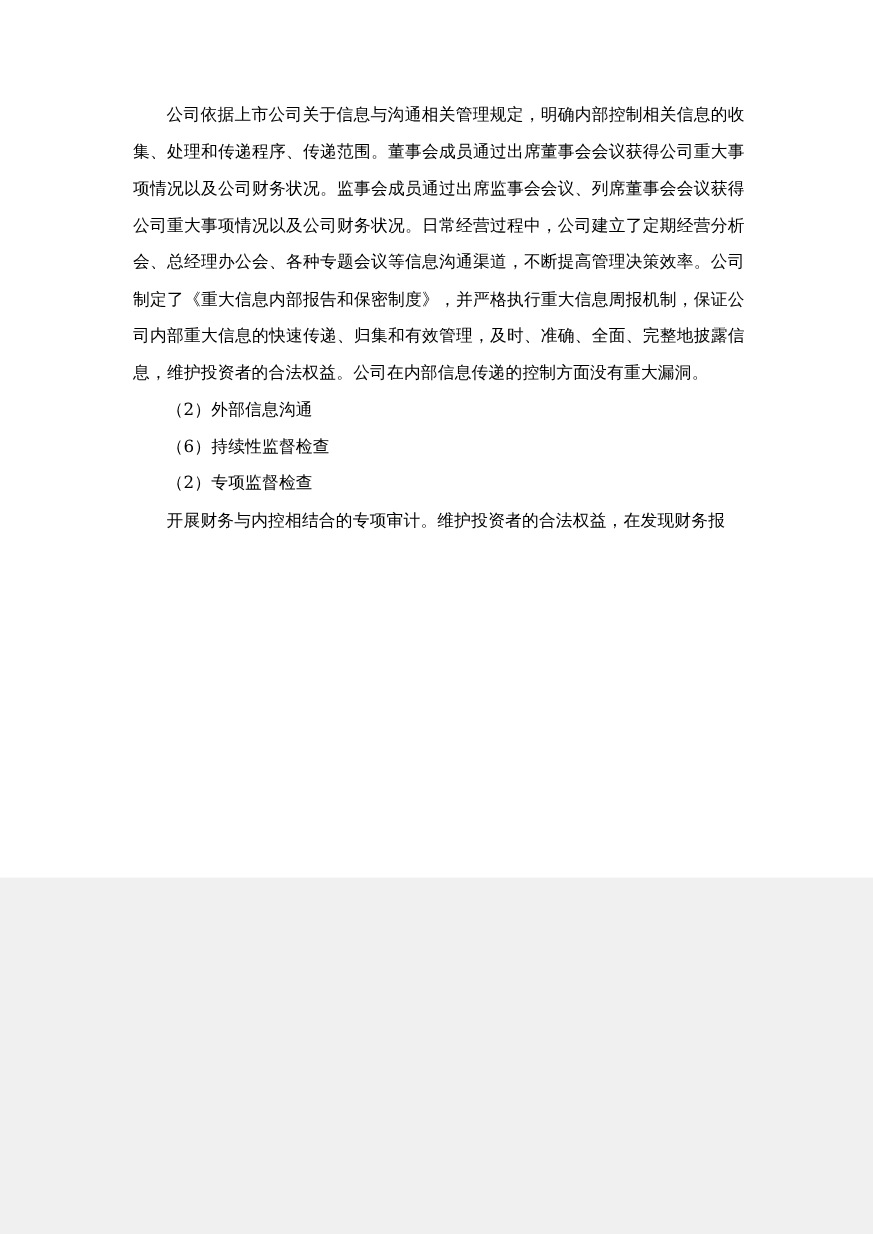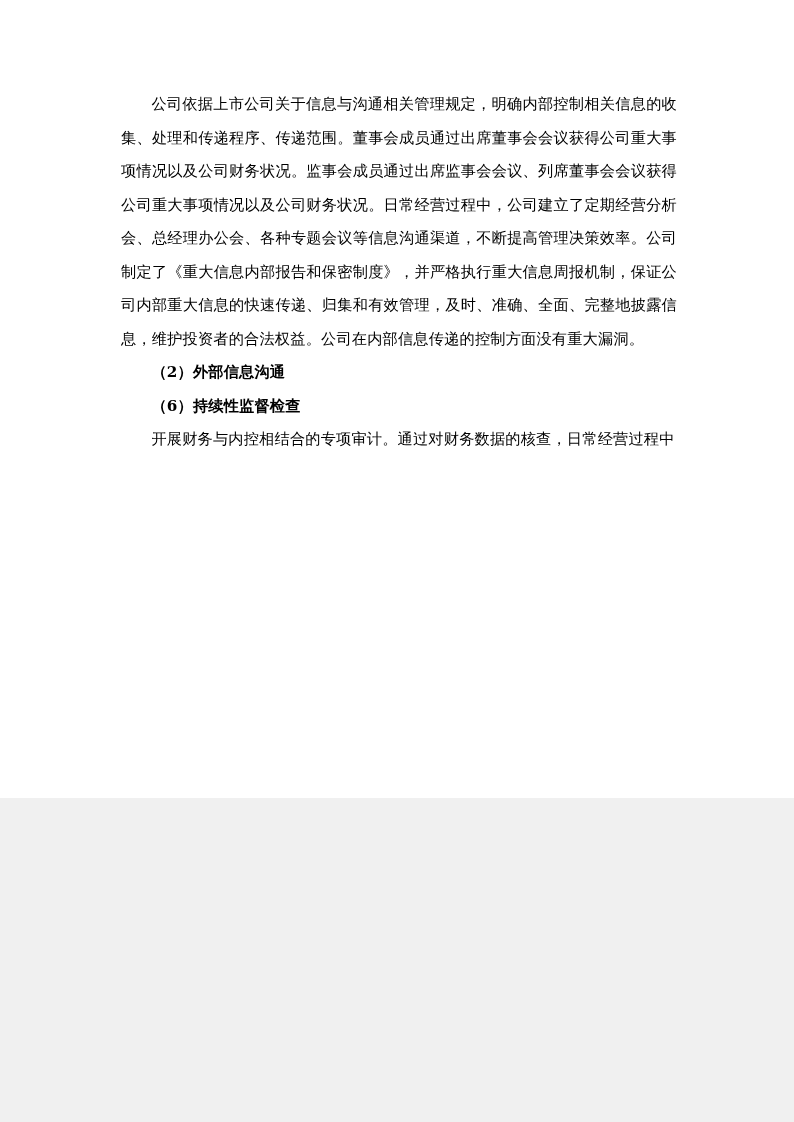--- a/index.html
+++ b/index.html
@@ -27,36 +27,37 @@
     font-size: 15.2px;
     line-height: 33.5px;
     color: #000000;
     text-align: justify;
     text-justify: inter-ideograph;
     text-indent: 2em;
     margin: 0;
     letter-spacing: 0.2px;
   }
   .para.heading {
-    font-weight: bold;
+    font-weight: normal;
   }
 </style>
 </head>
 <body>
 
 <div class="page">
   <div class="content">
 
     <p class="para">公司依据上市公司关于信息与沟通相关管理规定，明确内部控制相关信息的收集、处理和传递程序、传递范围。董事会成员通过出席董事会会议获得公司重大事项情况以及公司财务状况。监事会成员通过出席监事会会议、列席董事会会议获得公司重大事项情况以及公司财务状况。日常经营过程中，公司建立了定期经营分析会、总经理办公会、各种专题会议等信息沟通渠道，不断提高管理决策效率。公司制定了《重大信息内部报告和保密制度》，并严格执行重大信息周报机制，保证公司内部重大信息的快速传递、归集和有效管理，及时、准确、全面、完整地披露信息，维护投资者的合法权益。公司在内部信息传递的控制方面没有重大漏洞。</p>
 
     <p class="para heading">（2）外部信息沟通</p>
 
 
 
 
     <p class="para heading">（6）持续性监督检查</p>
 
 
+    <p class="para heading">（2）专项监督检查</p>
 
-    <p class="para">开展财务与内控相结合的专项审计。通过对财务数据的核查，日常经营过程中</p>
+    <p class="para">开展财务与内控相结合的专项审计。维护投资者的合法权益，在发现财务报</p>
 
   </div>
 </div>
 
 </body></html>

